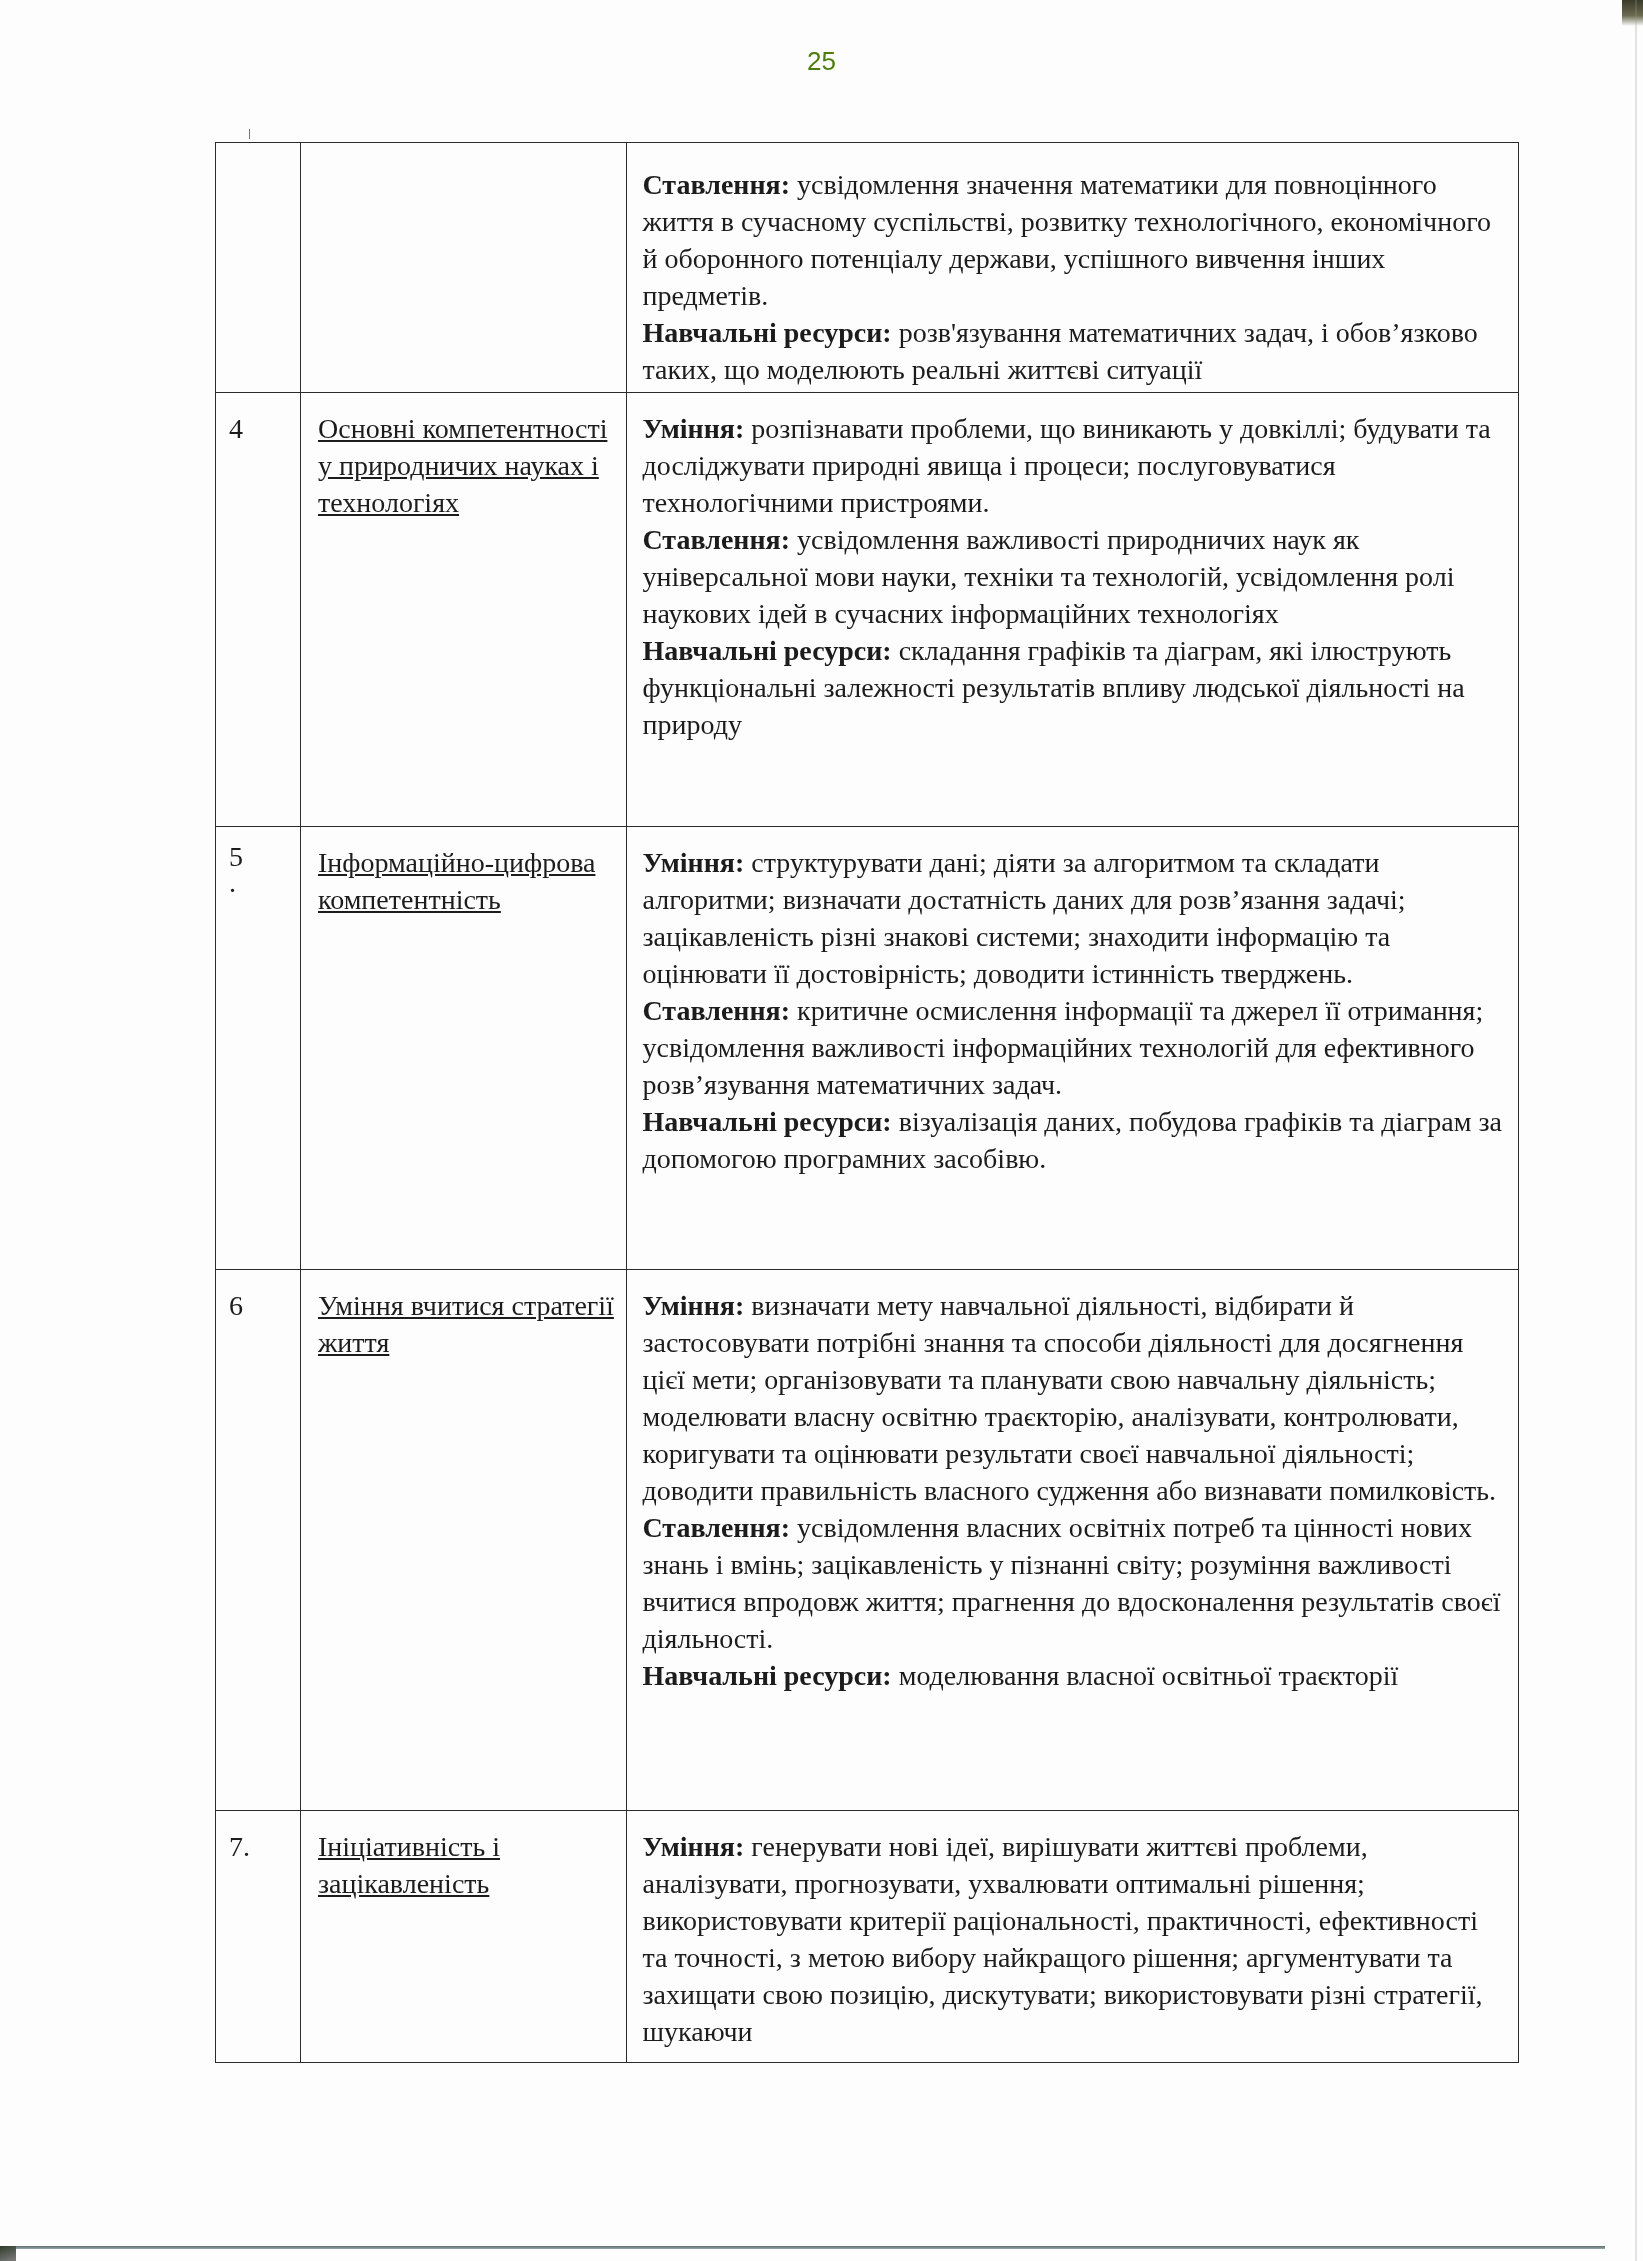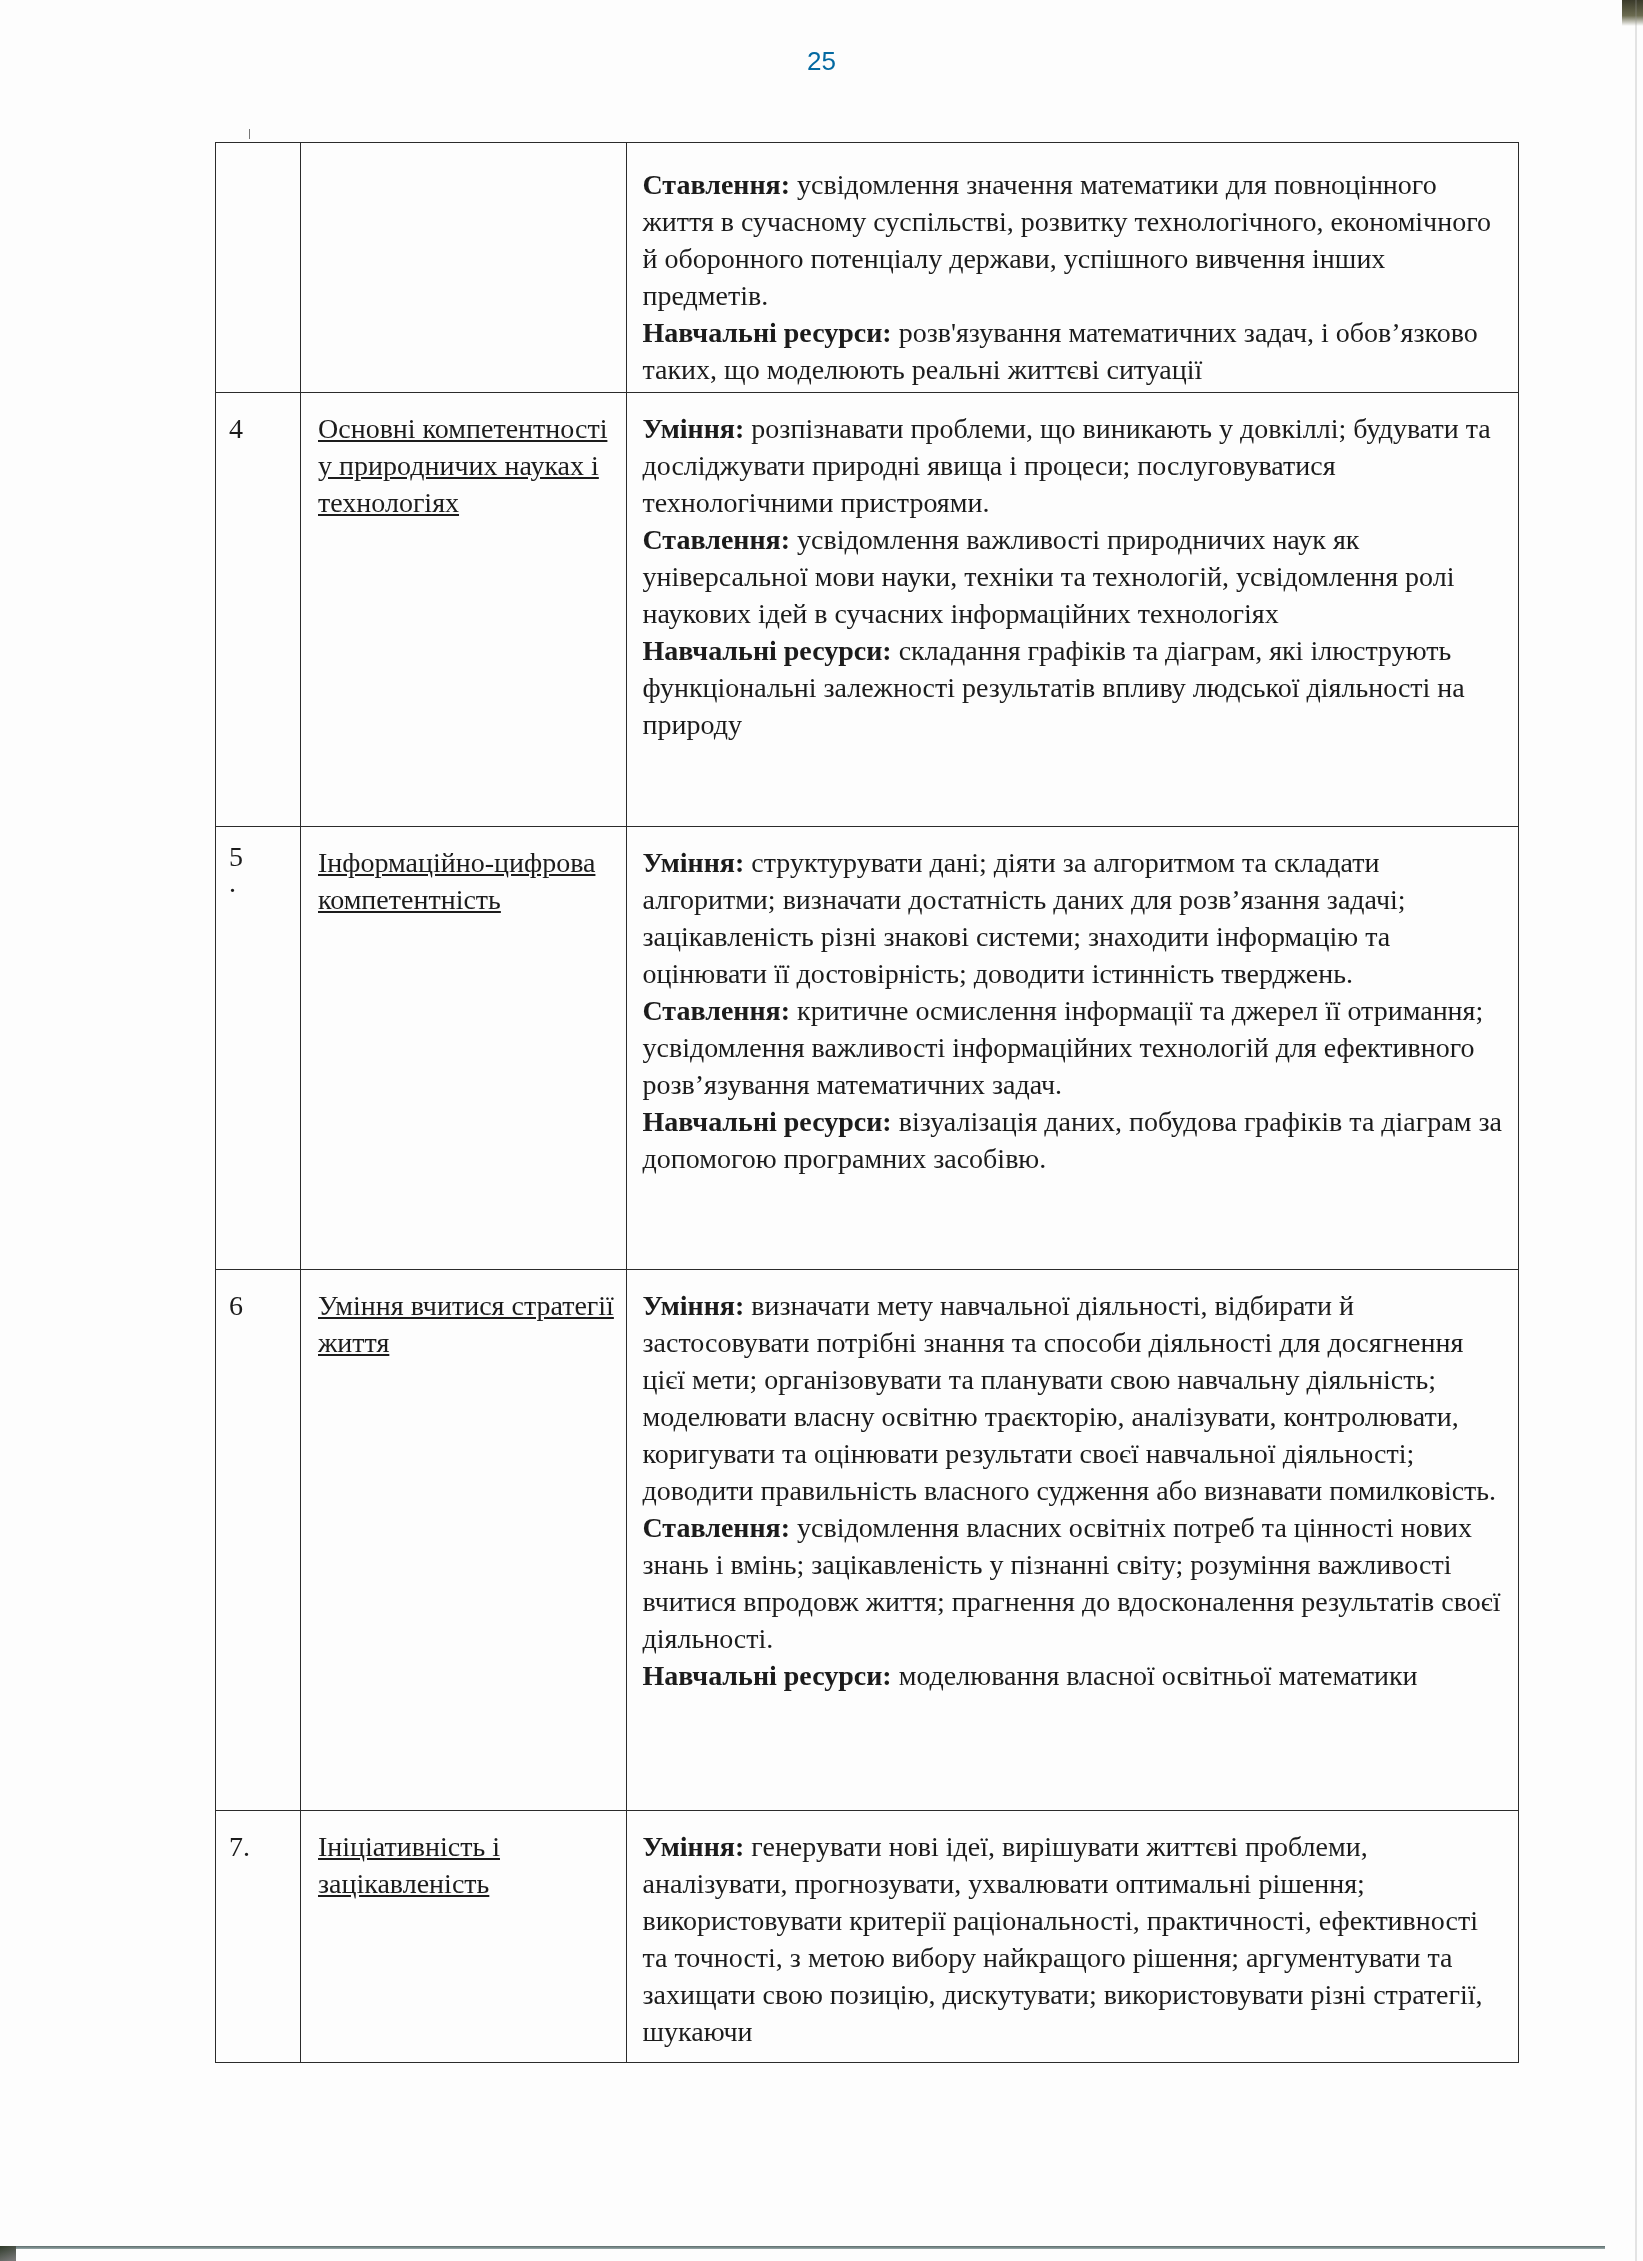--- a/index.html
+++ b/index.html
@@ -13,21 +13,21 @@
       position: absolute; right: 0; top: 0; width: 20.6px; height: 26px;
       background: linear-gradient(180deg, #3a3a2a 0%, #6b6b50 60%, rgba(255,255,255,0) 100%);
     }
     .scan-right-edge {
       position: absolute; right: 6.4px; top: 0; width: 1.3px; height: 2261px;
       background: rgba(150,150,150,0.25);
     }
     .page-number {
       position: absolute; top: 46px; left: 0; width: 1643px; text-align: center;
       font-family: "Liberation Sans", "DejaVu Sans", sans-serif;
-      font-size: 26px; color: #0369a1;
+      font-size: 26px; color: #4d7c0f;
     }
     .tick-mark {
       position: absolute; left: 249px; top: 129px; width: 1.3px; height: 10.3px; background: #777;
     }
     .table {
       position: absolute; left: 215px; top: 142px; width: 1304px;
       border-collapse: collapse; table-layout: fixed;
     }
     .table td {
       border: 1.9px solid #2b2b2b;
@@ -126,21 +126,21 @@
       <td class="c-num">
         <div class="cell-num">6</div>
       </td>
       <td class="c-name">
         <div class="cell-name">Уміння вчитися стратегії життя</div>
       </td>
       <td>
         <div class="cell-desc">
           <div class="block"><span class="label">Уміння:</span><span> визначати мету навчальної діяльності, відбирати й застосовувати потрібні знання та способи діяльності для досягнення цієї мети; організовувати та планувати свою навчальну діяльність; моделювати власну освітню траєкторію, аналізувати, контролювати, коригувати та оцінювати результати своєї навчальної діяльності; доводити правильність власного судження або визнавати помилковість.</span></div>
           <div class="block"><span class="label">Ставлення:</span><span> усвідомлення власних освітніх потреб та цінності нових знань і вмінь; зацікавленість у пізнанні світу; розуміння важливості вчитися впродовж життя; прагнення до вдосконалення результатів своєї діяльності.</span></div>
-          <div class="block"><span class="label">Навчальні ресурси:</span><span> моделювання власної освітньої математики</span></div>
+          <div class="block"><span class="label">Навчальні ресурси:</span><span> моделювання власної освітньої траєкторії</span></div>
         </div>
       </td>
     </tr>
 
     <tr class="row-7">
       <td class="c-num">
         <div class="cell-num">7.</div>
       </td>
       <td class="c-name">
         <div class="cell-name">Ініціативність і зацікавленість</div>

